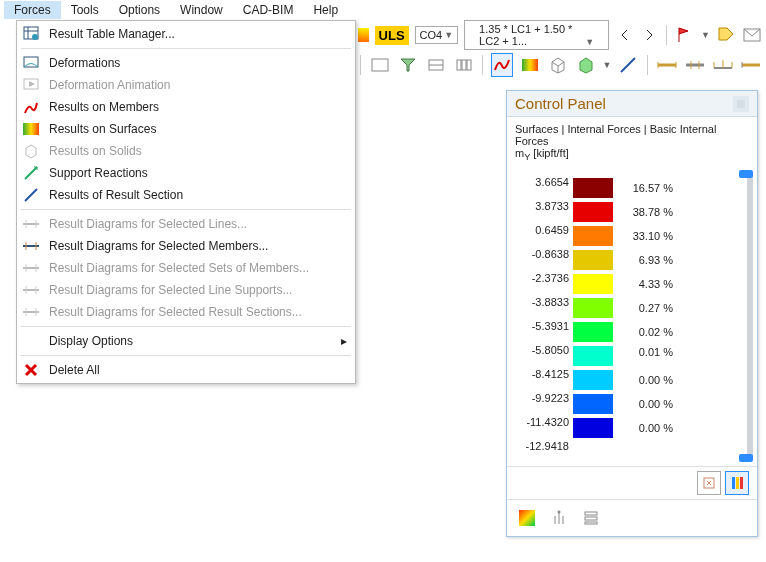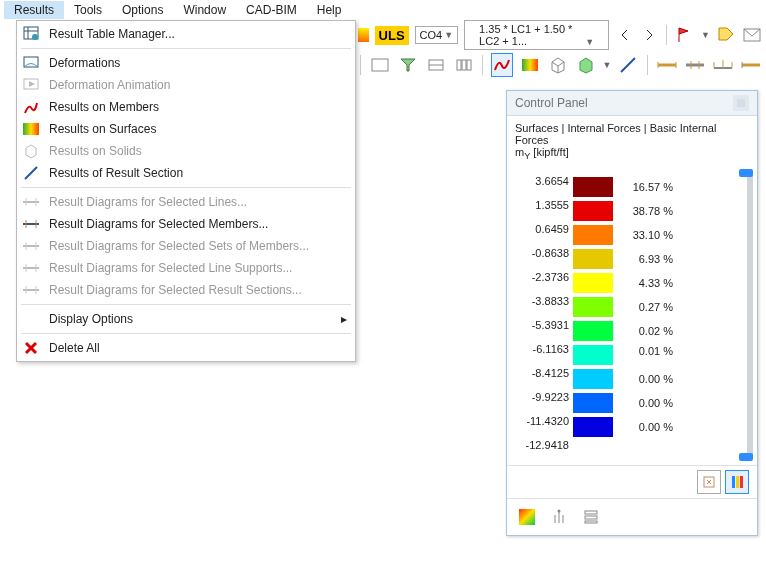--- a/index.html
+++ b/index.html
@@ -16,21 +16,21 @@
   .formula-sel { padding: 2px 14px; border: 1px solid #aaa; font-size: 11px; display: flex; align-items: flex-end; gap: 0; min-width: 130px; }
   
   .dropdown { position: absolute; left: 16px; top: 20px; width: 340px; background: #fff; border: 1px solid #bbb; box-shadow: 2px 2px 4px rgba(0,0,0,.2); z-index: 50; padding: 2px 0; }
   .dropdown .row { display: flex; align-items: center; height: 22px; padding: 0 8px 0 4px; gap: 8px; cursor: default; }
   .dropdown .row.disabled { color: #999; }
   .dropdown .hr { height: 1px; background: #ddd; margin: 3px 4px; }
   .dropdown .iconcell { width: 20px; height: 18px; display: flex; align-items: center; justify-content: center; }
   .dropdown .arrow { margin-left: auto; }
   
   .controlpanel { position: absolute; right: 8px; top: 90px; width: 252px; border: 1px solid #a5c5e0; background: #fff; box-shadow: 1px 1px 3px rgba(0,0,0,.2); }
-  .cp-title { background: #eef3f8; padding: 4px 8px; font-size: 12px; color: #737373; display: flex; align-items: center; justify-content: space-between; border-bottom: 1px solid #cbdceb; }
+  .cp-title { background: #eef3f8; padding: 4px 8px; font-size: 15px; color: #a16207; display: flex; align-items: center; justify-content: space-between; border-bottom: 1px solid #cbdceb; }
   .cp-close { width: 16px; height: 16px; background: #e0e8f0; display: flex; align-items: center; justify-content: center; cursor: pointer; }
   .cp-sub { padding: 6px 8px 4px; font-size: 11px; }
   .cp-body { position: relative; padding: 4px 8px 8px; }
   .legend-row { display: flex; align-items: center; height: 24px; }
   .legend-val { width: 58px; text-align: right; font-size: 11px; color: #222; padding-right: 4px; }
   .legend-swatch { width: 40px; height: 20px; border: 0; }
   .legend-pct { width: 60px; text-align: right; font-size: 11px; padding-left: 6px; }
   .slider-track { position: absolute; right: 4px; top: 6px; bottom: 6px; width: 6px; background: #d0d4d8; border-radius: 3px; }
   .slider-thumb { position: absolute; width: 14px; height: 8px; background: #2d8cff; border-radius: 2px; right: 0; }
   .cp-bottom { display: flex; justify-content: flex-end; gap: 4px; padding: 4px 8px; border-top: 1px solid #e0e0e0; }
@@ -38,21 +38,21 @@
   .cp-sbtn { width: 24px; height: 24px; border: 1px solid #aaa; display: flex; align-items: center; justify-content: center; background: #fff; cursor: pointer; }
   .cp-sbtn.active { border-color: #2d8cff; background: #e4f0fc; }
   .active-tool { border: 1px solid #2d8cff !important; background: #e4f0fc; }
   
   svg { display: block; }
 </style>
 </head>
 <body>
 
 <div class="menubar">
-  <div class="mitem active">Results</div>
+  <div class="mitem active">Forces</div>
   <div class="mitem">Tools</div>
   <div class="mitem">Options</div>
   <div class="mitem">Window</div>
   <div class="mitem">CAD-BIM</div>
   <div class="mitem">Help</div>
 </div>
 
 <div class="toolbar">
   <div style="width:340px"></div>
   <div class="tbtn">
@@ -253,20 +253,29 @@
       <div class="iconcell">
         <svg width="16" height="16">
           <path d="M3 5 L8 2 L13 5 L13 12 L8 15 L3 12 Z" fill="none" stroke="#bbb"></path>
         </svg>
       </div>
       <span>Results on Solids</span>
     </div>
     <div class="row">
       <div class="iconcell">
         <svg width="16" height="16">
+          <path d="M2 14 L14 2" stroke="#2a6" stroke-width="2"></path>
+          <path d="M11 2 L14 2 L14 5" stroke="#2a6" fill="none"></path>
+        </svg>
+      </div>
+      <span>Support Reactions</span>
+    </div>
+    <div class="row">
+      <div class="iconcell">
+        <svg width="16" height="16">
           <path d="M2 14 L14 2" stroke="#25a" stroke-width="2"></path>
         </svg>
       </div>
       <span>Results of Result Section</span>
     </div>
     <div class="hr"></div>
     <div class="row disabled">
       <div class="iconcell">
         <svg width="18" height="12">
           <path d="M1 6 L17 6" stroke="#bbb" stroke-width="2"></path>
@@ -342,21 +351,21 @@
     <span>m</span><sub>Y</sub><span> [kipft/ft]</span>
   </div>
   <div class="cp-body">
     <div id="legend" style="position:relative;">
         <div class="legend-row">
           <div class="legend-val">3.6654</div>
           <div class="legend-swatch" style="background: rgb(139, 0, 0); margin-top: 12px;"></div>
           <div class="legend-pct" style="margin-top: 12px;">16.57 %</div>
         </div>
         <div class="legend-row">
-          <div class="legend-val">1.3555</div>
+          <div class="legend-val">3.8733</div>
           <div class="legend-swatch" style="background: rgb(230, 0, 0); margin-top: 12px;"></div>
           <div class="legend-pct" style="margin-top: 12px;">38.78 %</div>
         </div>
         <div class="legend-row">
           <div class="legend-val">0.6459</div>
           <div class="legend-swatch" style="background: rgb(255, 122, 0); margin-top: 12px;"></div>
           <div class="legend-pct" style="margin-top: 12px;">33.10 %</div>
         </div>
         <div class="legend-row">
           <div class="legend-val">-0.8638</div>
@@ -372,21 +381,21 @@
           <div class="legend-val">-3.8833</div>
           <div class="legend-swatch" style="background: rgb(128, 255, 0); margin-top: 12px;"></div>
           <div class="legend-pct" style="margin-top: 12px;">0.27 %</div>
         </div>
         <div class="legend-row">
           <div class="legend-val">-5.3931</div>
           <div class="legend-swatch" style="background: rgb(0, 255, 64); margin-top: 12px;"></div>
           <div class="legend-pct" style="margin-top: 12px;">0.02 %</div>
         </div>
         <div class="legend-row">
-          <div class="legend-val">-6.1163</div>
+          <div class="legend-val">-5.8050</div>
           <div class="legend-swatch" style="background: rgb(0, 255, 204); margin-top: 12px;"></div>
           <div class="legend-pct" style="margin-top: 4px;">0.01 %</div>
         </div>
         <div class="legend-row">
           <div class="legend-val">-8.4125</div>
           <div class="legend-swatch" style="background: rgb(0, 204, 255); margin-top: 12px;"></div>
           <div class="legend-pct" style="margin-top: 12px;">0.00 %</div>
         </div>
         <div class="legend-row">
           <div class="legend-val">-9.9223</div>

